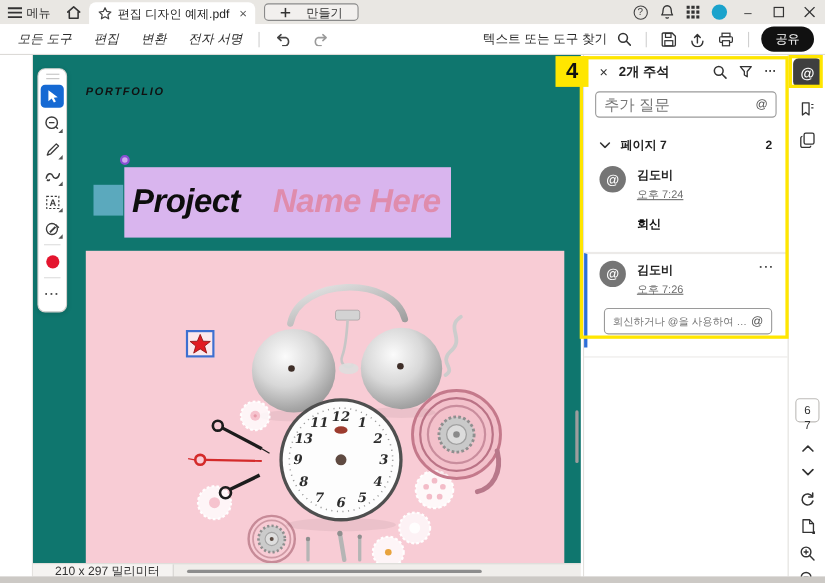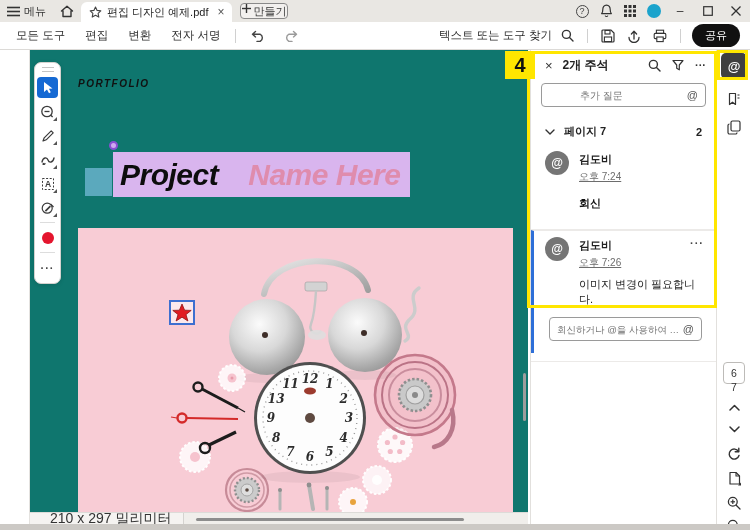--- a/index.html
+++ b/index.html
@@ -5,44 +5,44 @@
   * { margin:0; padding:0; box-sizing:border-box; }
   html,body { width:750px; height:530px; overflow:hidden; }
   body { font-family:"Liberation Sans","DejaVu Sans",sans-serif; background:#fff; position:relative; color:#222; }
   svg { display:block; }
 
   
   .titlebar { position:absolute; left:0; top:0; width:750px; height:22px; background:#e9e7e3; display:flex; align-items:center; }
   .tb-btn { display:flex; align-items:center; gap:4px; font-size:11px; color:#333; padding:0 7px; height:22px; cursor:pointer; }
   .tab { display:flex; align-items:center; gap:5px; background:#fff; height:20px; margin-top:2px; border-radius:6px 6px 0 0; padding:0 8px; font-size:11px; }
   .tab-close { font-size:12px; color:#555; margin-left:4px; }
-  .new-btn { display:flex; gap:2px; font-size:11px; color:#333; border:1px solid #8a8a8a; border-radius:4px; height:16px; padding:0 1px; margin-left:8px; background:#f2f0ee; }
+  .new-btn { display:flex; align-items:center; gap:14px; font-size:11px; color:#333; border:1px solid #8a8a8a; border-radius:4px; height:16px; padding:0 14px; margin-left:8px; background:#f2f0ee; }
   .tb-right { margin-left:auto; display:flex; align-items:center; }
   .tb-ico { width:24px; height:22px; display:flex; align-items:center; justify-content:center; color:#444; }
   .help-circle { width:13px; height:13px; border:1.2px solid #444; border-radius:50%; font-size:9px; display:flex; align-items:center; justify-content:center; }
   .avatar-dot { width:14px; height:14px; border-radius:50%; background:#1ba3cc; }
   .win-ctl { width:28px; height:22px; display:flex; align-items:center; justify-content:center; font-size:12px; color:#333; }
 
   
   .toolbar { position:absolute; left:0; top:22px; width:750px; height:28px; background:#fff; border-bottom:1px solid #dcdad7; display:flex; align-items:center; padding:0 6px; }
-  .menu-item { font-size:11.5px; color:#2b2b2b; padding:0 10px; cursor:pointer; }
+  .menu-item { font-size:11.5px; color:#2b2b2b; padding:0 10px; cursor:pointer;font-style:italic; }
   .vsep { width:1px; height:14px; background:#d0d0d0; margin:0 5px; }
   .undo-redo { display:flex; align-items:center; gap:10px; margin-left:6px; font-size:14px; color:#444; }
   .search-group { margin-left:auto; display:flex; align-items:center; gap:4px; font-size:11.5px; color:#2b2b2b; }
   .tool-ico { width:22px; height:22px; display:flex; align-items:center; justify-content:center; color:#3a3a3a; }
   .share-pill { background:#111; color:#fff; font-size:11px; border-radius:999px; padding:4px 13px; margin:0 4px 0 2px;text-align:center; }
 
   
   .main { position:absolute; left:0; top:50px; width:750px; height:474px; }
   .left-strip { position:absolute; left:0; top:0; width:30px; height:474px; background:#fff; border-right:1px solid #e4e2df; }
   .canvas { position:absolute; left:30px; top:0; width:498px; height:462px; background:#0f766e; overflow:hidden;font-style:italic; }
 
   .portfolio { position:absolute; left:48px; top:28px; font-size:10px; font-weight:bold; letter-spacing:1.5px; color:#111; }
   .teal-square { position:absolute; left:55px; top:118px; width:27px; height:28px; background:var(--tealSquare); }
-  .heading { position:absolute; left:83px; top:102px; height:45px; background:var(--highlightPurple); display:flex; align-items:center; padding:0 10px 0 7px; white-space:nowrap; }
+  .heading { position:absolute; left:83px; top:102px; height:64px; background:var(--highlightPurple); display:flex; align-items:center; padding:0 10px 0 7px; white-space:nowrap; }
   .heading span { font-size:30px; font-weight:800; letter-spacing:-0.5px; }
   .h-black { color:#0d0d0d; margin-right:9px; }
   .h-pink { color:var(--headingPink);margin-left:21px; }
   .anchor-dot { position:absolute; left:79px; top:91px; width:9px; height:9px; border-radius:50%; background:#cfa9f1; border:2px solid #8a4fd3; }
 
   .pink-image { position:absolute; left:48px; top:178px; width:435px; height:284px; background:var(--imagePink); }
   .clock-num { position:absolute; transform:translate(-50%,-50%); font-family:"DejaVu Serif","Liberation Serif",serif; font-size:12px; font-weight:bold; color:#2d2d2d; }
   .star-stamp { position:absolute; left:91px; top:72px; width:26px; height:25px; border:2px solid #3e6fd0; background:rgba(255,255,255,0.55); display:flex; align-items:center; justify-content:center; }
 
   .v-thumb { position:absolute; right:2px; top:323px; width:3px; height:48px; background:#9d9d9d; border-radius:2px; }
@@ -52,31 +52,31 @@
   .drag-handle { width:12px; height:5px; border-top:1.5px solid #c4c4c4; border-bottom:1.5px solid #c4c4c4; margin-bottom:2px; }
   .pal-item { width:21px; height:21px; display:flex; align-items:center; justify-content:center; position:relative; color:#3b3b3b; border-radius:4px; }
   .pal-item.active { background:var(--accent); color:#fff; }
   .pal-item.has-sub::after { content:""; position:absolute; right:1px; bottom:1px; border-left:4px solid transparent; border-bottom:4px solid #555; }
   .pal-sep { width:15px; height:1px; background:#dddddd; margin:1px 0; }
   .red-dot { width:12px; height:12px; border-radius:50%; background:#e4152e; }
   .pal-more { font-size:11px; font-weight:bold; color:#444; letter-spacing:1px; }
 
   
   .statusbar { position:absolute; left:30px; top:462px; width:498px; height:13px; background:#f0eeeb; border-top:1px solid #dddbd8; display:flex; align-items:center; }
-  .size-chip { font-size:14px; color:#333; padding:0 12px 0 20px; border-right:1px solid #d5d3d0; height:100%; display:flex; align-items:center; background:#f5f3f1; }
+  .size-chip { font-size:11px; color:#333; padding:0 12px 0 20px; border-right:1px solid #d5d3d0; height:100%; display:flex; align-items:center; background:#f5f3f1; }
   .h-thumb { margin-left:12px; width:268px; height:3px; background:#8d8d8d; border-radius:2px; }
 
   
   .panel { position:absolute; left:530px; top:0; width:186px; height:474px; background:#fff; border-left:1px solid #e2e0dd; font-size:11px; }
   .panel-header { display:flex; align-items:center; height:30px; padding:0 10px 0 14px; gap:8px; }
   .panel-title { font-weight:bold; font-size:12px; margin-left:2px; }
   .ph-icons { margin-left:auto; display:flex; align-items:center; gap:11px; color:#333; }
   .x-btn { font-size:13px; color:#333; }
   .panel-input { margin:3px 10px 10px; height:24px; border:1px solid #9a9a9a; border-radius:4px; display:flex; align-items:center; padding:0 7px; }
-  .panel-input input { border:none; outline:none; flex:1; font-size:10px; font-family:inherit; color:#333; min-width:0; background:transparent;margin-left:31px; }
+  .panel-input input { border:none; outline:none; flex:1; font-size:14px; font-family:inherit; color:#333; min-width:0; background:transparent; }
   .at-ico { color:#555; font-size:11px; }
   .section-row { display:flex; align-items:center; padding:7px 14px 6px; gap:9px; }
   .section-label { font-weight:bold; font-size:11px; }
   .section-count { margin-left:auto; font-size:11px; font-weight:bold; color:#222; }
   .comment { padding:6px 12px 8px 14px; position:relative; }
   .comment.selected { border-left:3px solid #2e6fd8; padding-left:11px; border-top:1px solid #eceae8; }
   .c-head { display:flex; align-items:flex-start; gap:10px; }
   .c-avatar { width:24px; height:24px; border-radius:50%; background:var(--avatarGray); color:#fff; font-size:12px; font-weight:bold; display:flex; align-items:center; justify-content:center; flex-shrink:0; }
   .c-name { font-weight:bold; font-size:11px; margin-top:1px; }
   .c-time { color:#6d6d6d; font-size:10px; margin-top:3px;text-decoration:underline; }
@@ -453,21 +453,20 @@
 
     <div class="comment selected">
       <div class="c-head">
         <div class="c-avatar">@</div>
         <div>
           <div class="c-name">김도비</div>
           <div class="c-time">오후 7:26</div>
         </div>
         <span class="c-more">···</span>
       </div>
-      <div class="c-body">이미지 변경이 필요합니다.</div>
       <div class="reply-input">
         <input placeholder="회신하거나 @을 사용하여 다른 사람을 초..." style="">
         <span class="at-ico">@</span>
       </div>
     </div>
     <div class="c-divider"></div>
   </div>
 
   <div class="rail">
     <div class="rail-ico dark" style="top:3px;">@</div>

